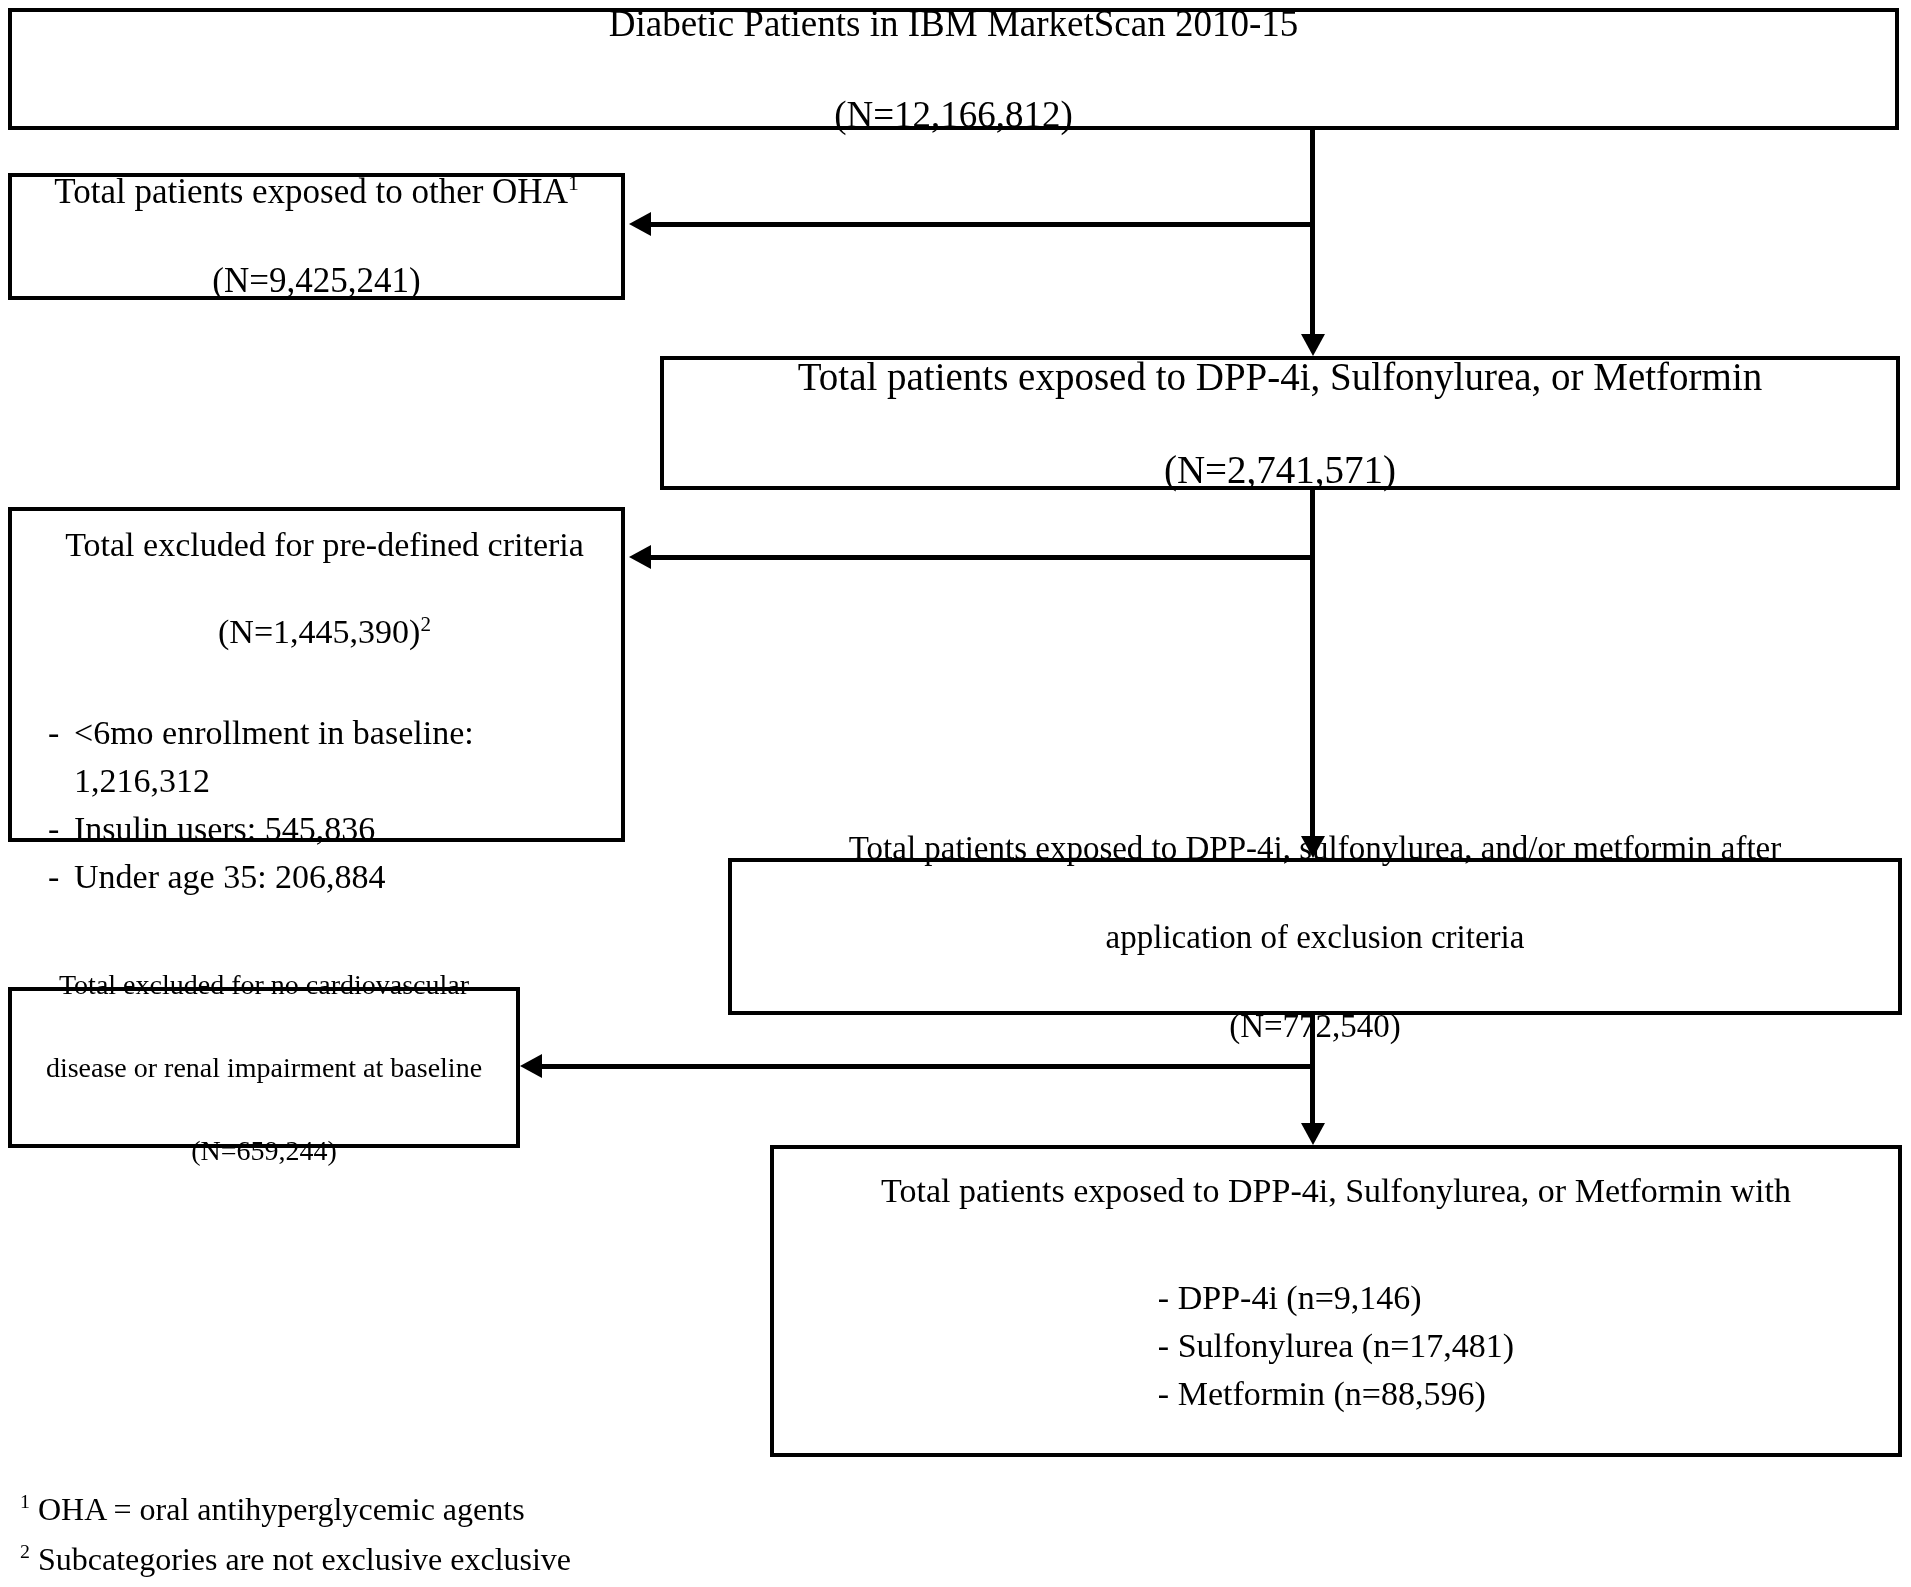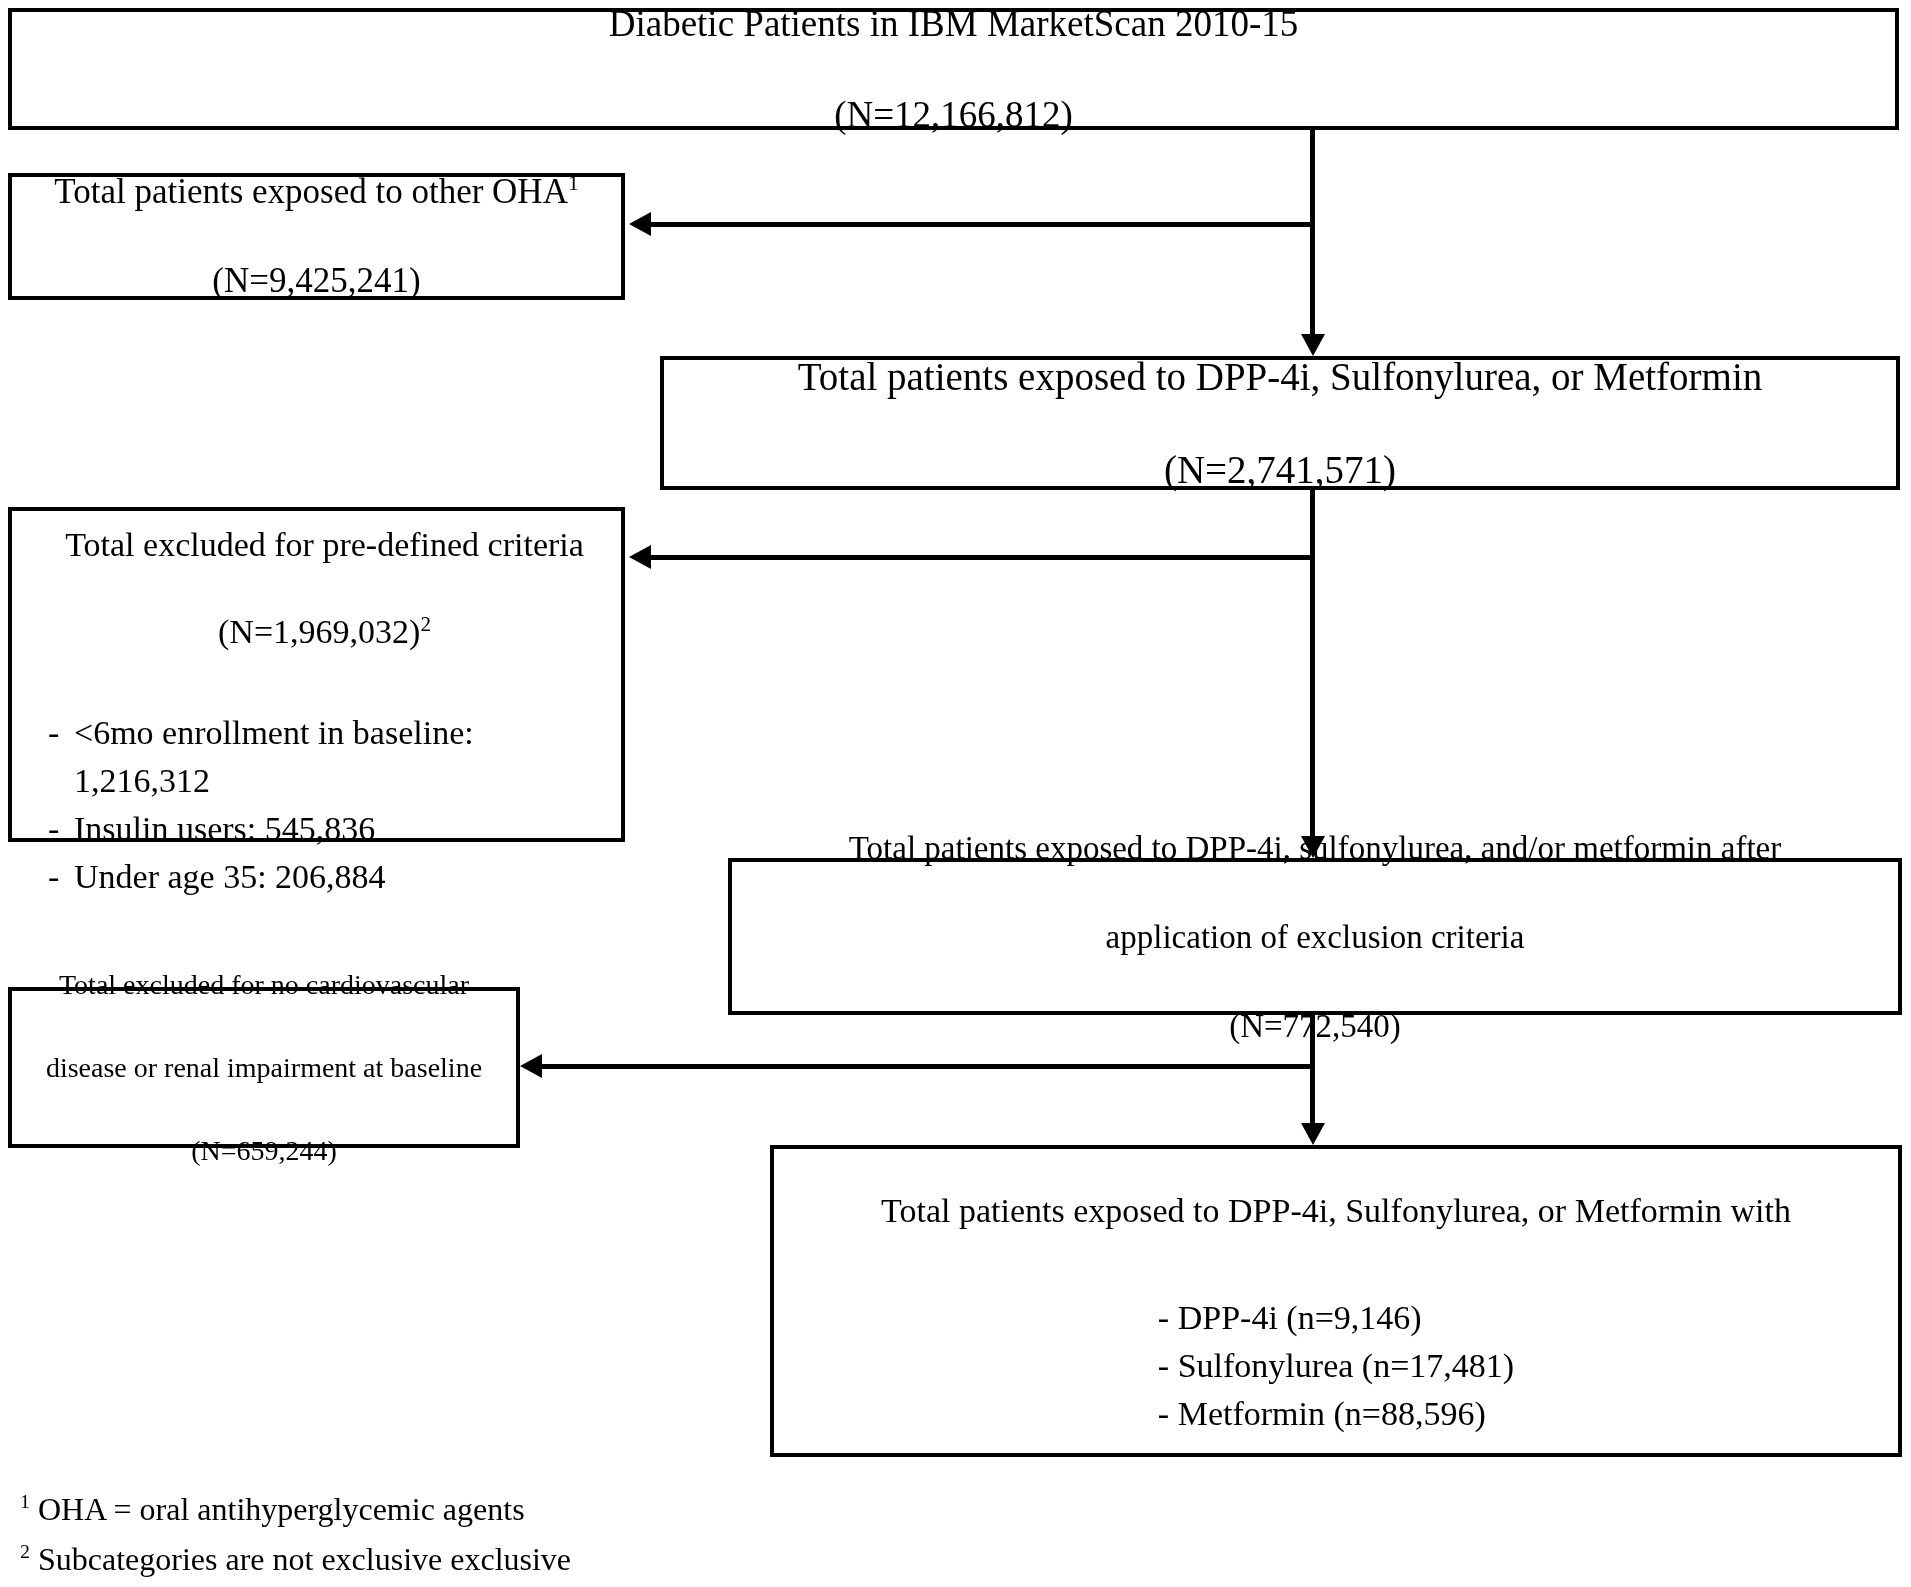--- a/index.html
+++ b/index.html
@@ -40,21 +40,21 @@
   sup.fn { font-size: 0.62em; vertical-align: super; line-height: 0; }
 
   #top-box    { left: 8px;   top: 8px;    width: 1891px; height: 122px; font-size: 37px; line-height: 52px; }
   #left-box-1 { left: 8px;   top: 173px;  width: 617px;  height: 127px; font-size: 35px; line-height: 50px; }
   #mid-box-1  { left: 660px; top: 356px;  width: 1240px; height: 134px; font-size: 39px; line-height: 54px; }
   #left-box-2 { left: 8px;   top: 507px;  width: 617px;  height: 335px; font-size: 34px; line-height: 48px;
                 justify-content: flex-start; padding-top: 10px; padding-left: 16px; }
   #mid-box-2  { left: 728px; top: 858px;  width: 1174px; height: 157px; font-size: 33px; line-height: 50px; }
   #left-box-3 { left: 8px;   top: 987px;  width: 512px;  height: 161px; font-size: 28px; line-height: 44px; }
   #bottom-box { left: 770px; top: 1145px; width: 1132px; height: 312px; font-size: 34px; line-height: 48px;
-                justify-content: flex-start; padding-top: 38px; }
+                justify-content: flex-start; padding-top: 18px; }
 
   .excl-items { margin-top: 14px; text-align: left; }
   .excl-item  { display: flex; align-items: flex-start; }
   .excl-item .dash { width: 46px; padding-left: 20px; box-sizing: border-box; flex: 0 0 auto; }
   .excl-item .txt  { white-space: pre-line; text-align: left; }
 
   .drug-list { width: fit-content; margin: 20px auto 0 auto; text-align: left; }
 
   .footnotes { position: absolute; left: 20px; top: 1484px; font-size: 32px; line-height: 50px; text-align: left; }
   .footnotes sup.fn { margin-right: 8px; }
@@ -89,21 +89,21 @@
     <div class="line">(N=9,425,241)</div>
   </div>
 
   <div class="box" id="mid-box-1">
     <div class="line">Total patients exposed to DPP-4i, Sulfonylurea, or Metformin</div>
     <div class="line">(N=2,741,571)</div>
   </div>
 
   <div class="box" id="left-box-2">
     <div class="line">Total excluded for pre-defined criteria</div>
-    <div class="line"><span>(N=1,969,032)</span><sup class="fn">2</sup></div>
+    <div class="line"><span>(N=1,445,390)</span><sup class="fn">2</sup></div>
     <div class="excl-items">
       <div class="excl-item">
         <span class="dash">-</span>
         <span class="txt">&lt;6mo enrollment in baseline:
 1,216,312</span>
       </div>
       <div class="excl-item">
         <span class="dash">-</span>
         <span class="txt">Insulin users: 545,836</span>
       </div>

